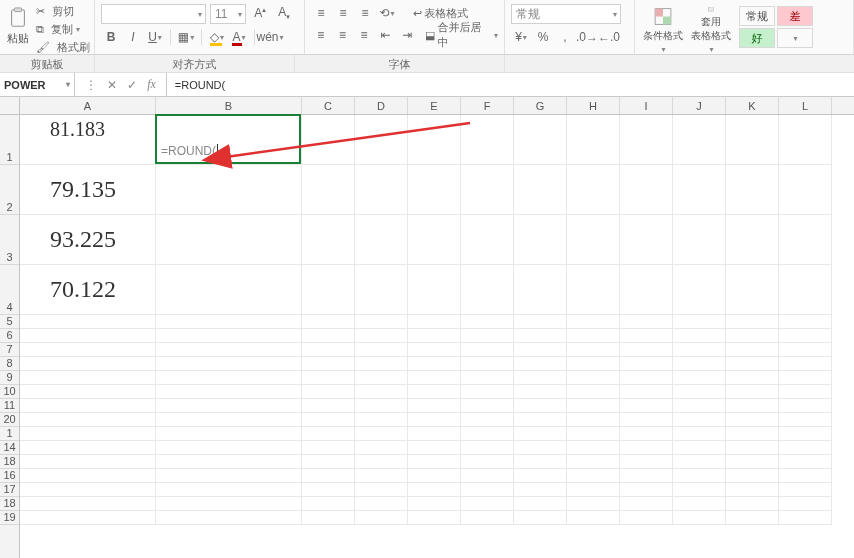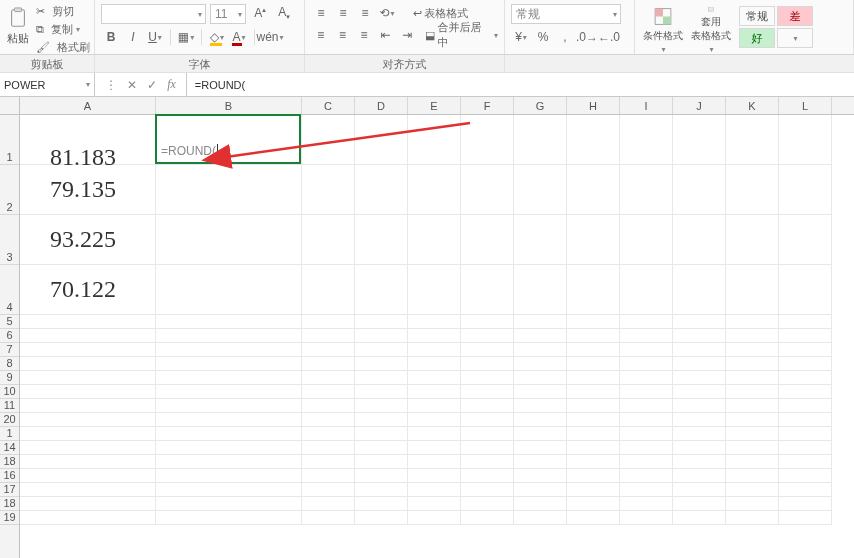--- a/index.html
+++ b/index.html
@@ -13,21 +13,21 @@
     .big-icon { width: 22px; height: 22px; }
     .small-row { display: flex; align-items: center; gap: 2px; height: 18px; color: #666; font-size: 11px; }
     .dd { font-size: 8px; color: #888; margin-left: 1px; }
     .font-combo { height: 20px; border: 1px solid #cfcfcf; background: #fff; display: inline-flex; align-items: center; padding: 0 16px 0 4px; color: #888; position: relative; }
     .font-combo .dd { position: absolute; right: 3px; }
     .btnlet { width: 20px; height: 18px; display: inline-flex; align-items: center; justify-content: center; color: #666; font-size: 12px; }
     .sep { width: 1px; height: 16px; background: #ddd; margin: 0 3px; }
     .style-box { width: 36px; height: 20px; border: 1px solid #d8d8d8; font-size: 11px; display: flex; align-items: center; justify-content: center; color: #444; }
 
     .namebar { height: 24px; display: flex; align-items: stretch; border-bottom: 1px solid #c9c9c9; background: #fff; }
-    .name-box { width: 95px; border-right: 1px solid #c9c9c9; display: flex; align-items: center; padding: 0 4px; font-size: 11px; color: #333; position: relative; }
+    .name-box { width: 75px; border-right: 1px solid #c9c9c9; display: flex; align-items: center; padding: 0 4px; font-size: 11px; color: #333; position: relative; font-weight: bold; }
     .name-box .dd { position: absolute; right: 4px; }
     .fb-btns { display: flex; align-items: center; gap: 10px; padding: 0 10px; border-right: 1px solid #c9c9c9; color: #888; }
     .fx { font-style: italic; font-family: "Times New Roman", serif; }
     .formula-input { flex: 1; padding: 0 8px; font-size: 11px; color: #333; display: flex; align-items: center; }
 
     .sheet { position: absolute; top: 97px; left: 0; right: 0; bottom: 0; background: #fff; }
     .corner { position: absolute; left: 0; top: 0; width: 20px; height: 18px; background: #f3f3f3; border-right: 1px solid #c3c3c3; border-bottom: 1px solid #c3c3c3; }
     .col-headers { position: absolute; left: 20px; top: 0; right: 0; height: 18px; display: flex; background: #f3f3f3; border-bottom: 1px solid #c3c3c3; }
     .ch { border-right: 1px solid #d8d8d8; font-size: 11px; color: #555; display: flex; align-items: center; justify-content: center; }
     .row-headers { position: absolute; left: 0; top: 18px; bottom: 0; width: 20px; background: #f3f3f3; border-right: 1px solid #c3c3c3; }
@@ -229,22 +229,22 @@
               <span class="dd">▾</span>
             </div>
         </div>
       </div>
     </div>
   </div>
 </div>
 
 <div class="ribbon-label-row">
   <div class="ribbon-label" style="width:95px">剪贴板</div>
+  <div class="ribbon-label" style="width:200px">对齐方式</div>
   <div class="ribbon-label" style="width:210px">字体</div>
-  <div class="ribbon-label" style="width:200px">对齐方式</div>
 </div>
 
 <div class="namebar">
   <div class="name-box">
       <span>POWER</span>
       <span class="dd">▾</span>
     </div>
   <div class="fb-btns">
     <span style="color:#888">⋮</span>
     <span>✕</span>
@@ -521,21 +521,21 @@
       <div class="gcell" style="left: 335px; top: 0px; width: 53px; height: 50px;"></div>
       <div class="gcell" style="left: 282px; top: 0px; width: 53px; height: 50px;"></div>
       <div class="gcell" style="left: 136px; top: 0px; width: 146px; height: 50px;"></div>
       <div class="gcell" style="left: 0px; top: 0px; width: 136px; height: 50px;"></div>
     <div class="active-cell" id="active" style="left: 135px; top: -1px; width: 146px; height: 50px;">
       <div class="cell-editor">
         <span>=ROUND(</span>
           <span class="caret"></span>
       </div>
     </div>
-  <div class="val" style="left: 30px; top: 29px; font-size: 24px;">81.183</div>
+  <div class="val" style="left: 30px; top: 3px; font-size: 20px;">81.183</div>
       <div class="val" style="left: 30px; top: 61px; font-size: 24px;">79.135</div>
       <div class="val" style="left: 30px; top: 111px; font-size: 24px;">93.225</div>
       <div class="val" style="left: 30px; top: 161px; font-size: 24px;">70.122</div>
     </div>
   <svg class="arrow-svg" id="arrow" width="854" height="461" style="left: 0px; top: 0px;">
       <defs>
         <marker id="ah" markerWidth="12" markerHeight="10" refX="2" refY="5" orient="auto">
           <path d="M0,0 L12,5 L0,10 Z" fill="#e03030"></path>
         </marker>
       </defs>

